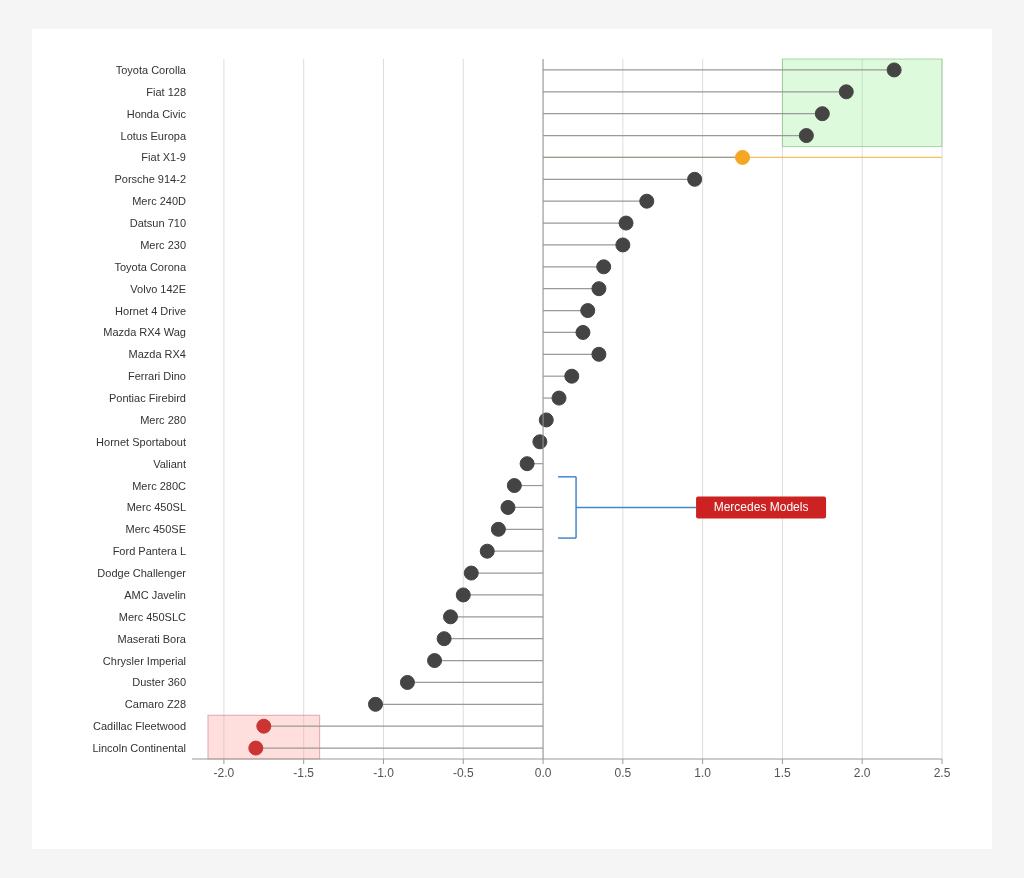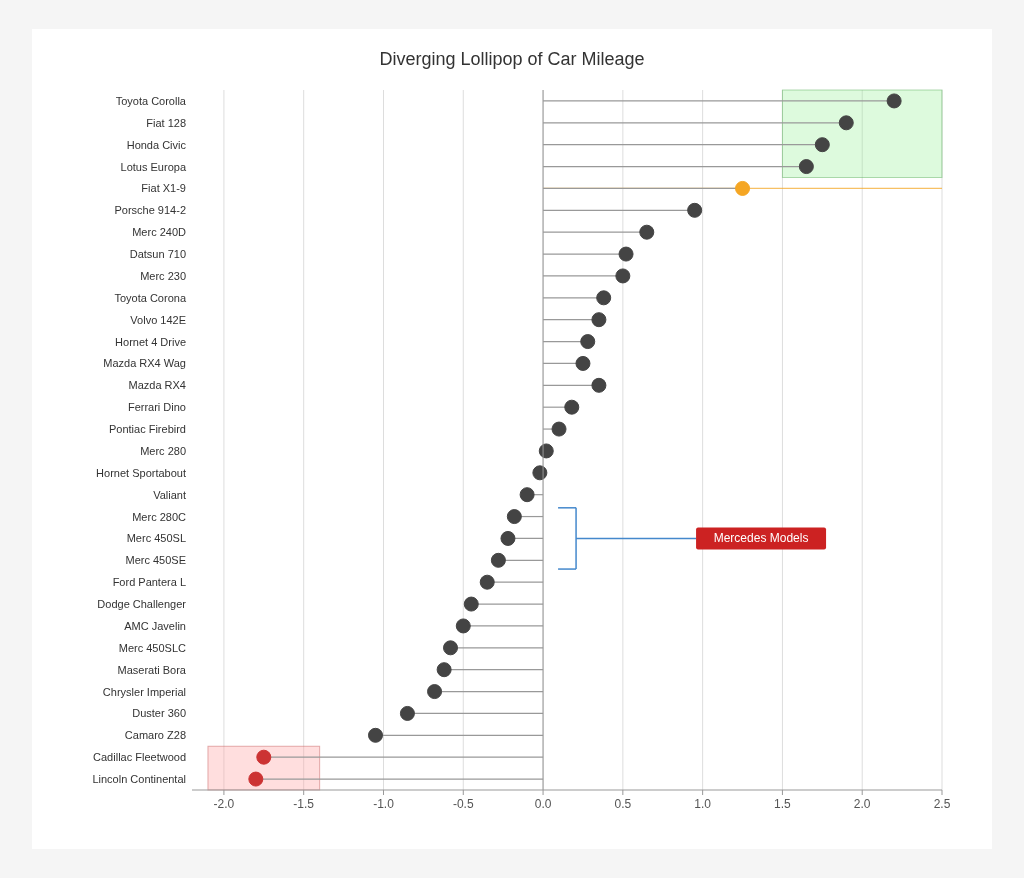--- a/index.html
+++ b/index.html
@@ -34,21 +34,20 @@
     }
     svg.chart-svg {
       width: 100%;
       height: 100%;
     }
   </style>
 </head>
 <body>
 
 <div class="chart-container">
-  <div class="chart-title">Diverging Lollipop of Car Mileage</div>
   <div class="chart-area">
     <svg class="chart-svg" id="mainChart" viewBox="0 0 920 760">
         <line x1="171.9148936170213" x2="171.9148936170213" y1="10" y2="710" stroke="#ddd" stroke-width="1"></line>
         <line x1="251.7021276595745" x2="251.7021276595745" y1="10" y2="710" stroke="#ddd" stroke-width="1"></line>
         <line x1="331.48936170212767" x2="331.48936170212767" y1="10" y2="710" stroke="#ddd" stroke-width="1"></line>
         <line x1="411.2765957446809" x2="411.2765957446809" y1="10" y2="710" stroke="#ddd" stroke-width="1"></line>
         <line x1="491.06382978723406" x2="491.06382978723406" y1="10" y2="710" stroke="#ddd" stroke-width="1"></line>
         <line x1="570.8510638297873" x2="570.8510638297873" y1="10" y2="710" stroke="#ddd" stroke-width="1"></line>
         <line x1="650.6382978723404" x2="650.6382978723404" y1="10" y2="710" stroke="#ddd" stroke-width="1"></line>
         <line x1="730.4255319148937" x2="730.4255319148937" y1="10" y2="710" stroke="#ddd" stroke-width="1"></line>

